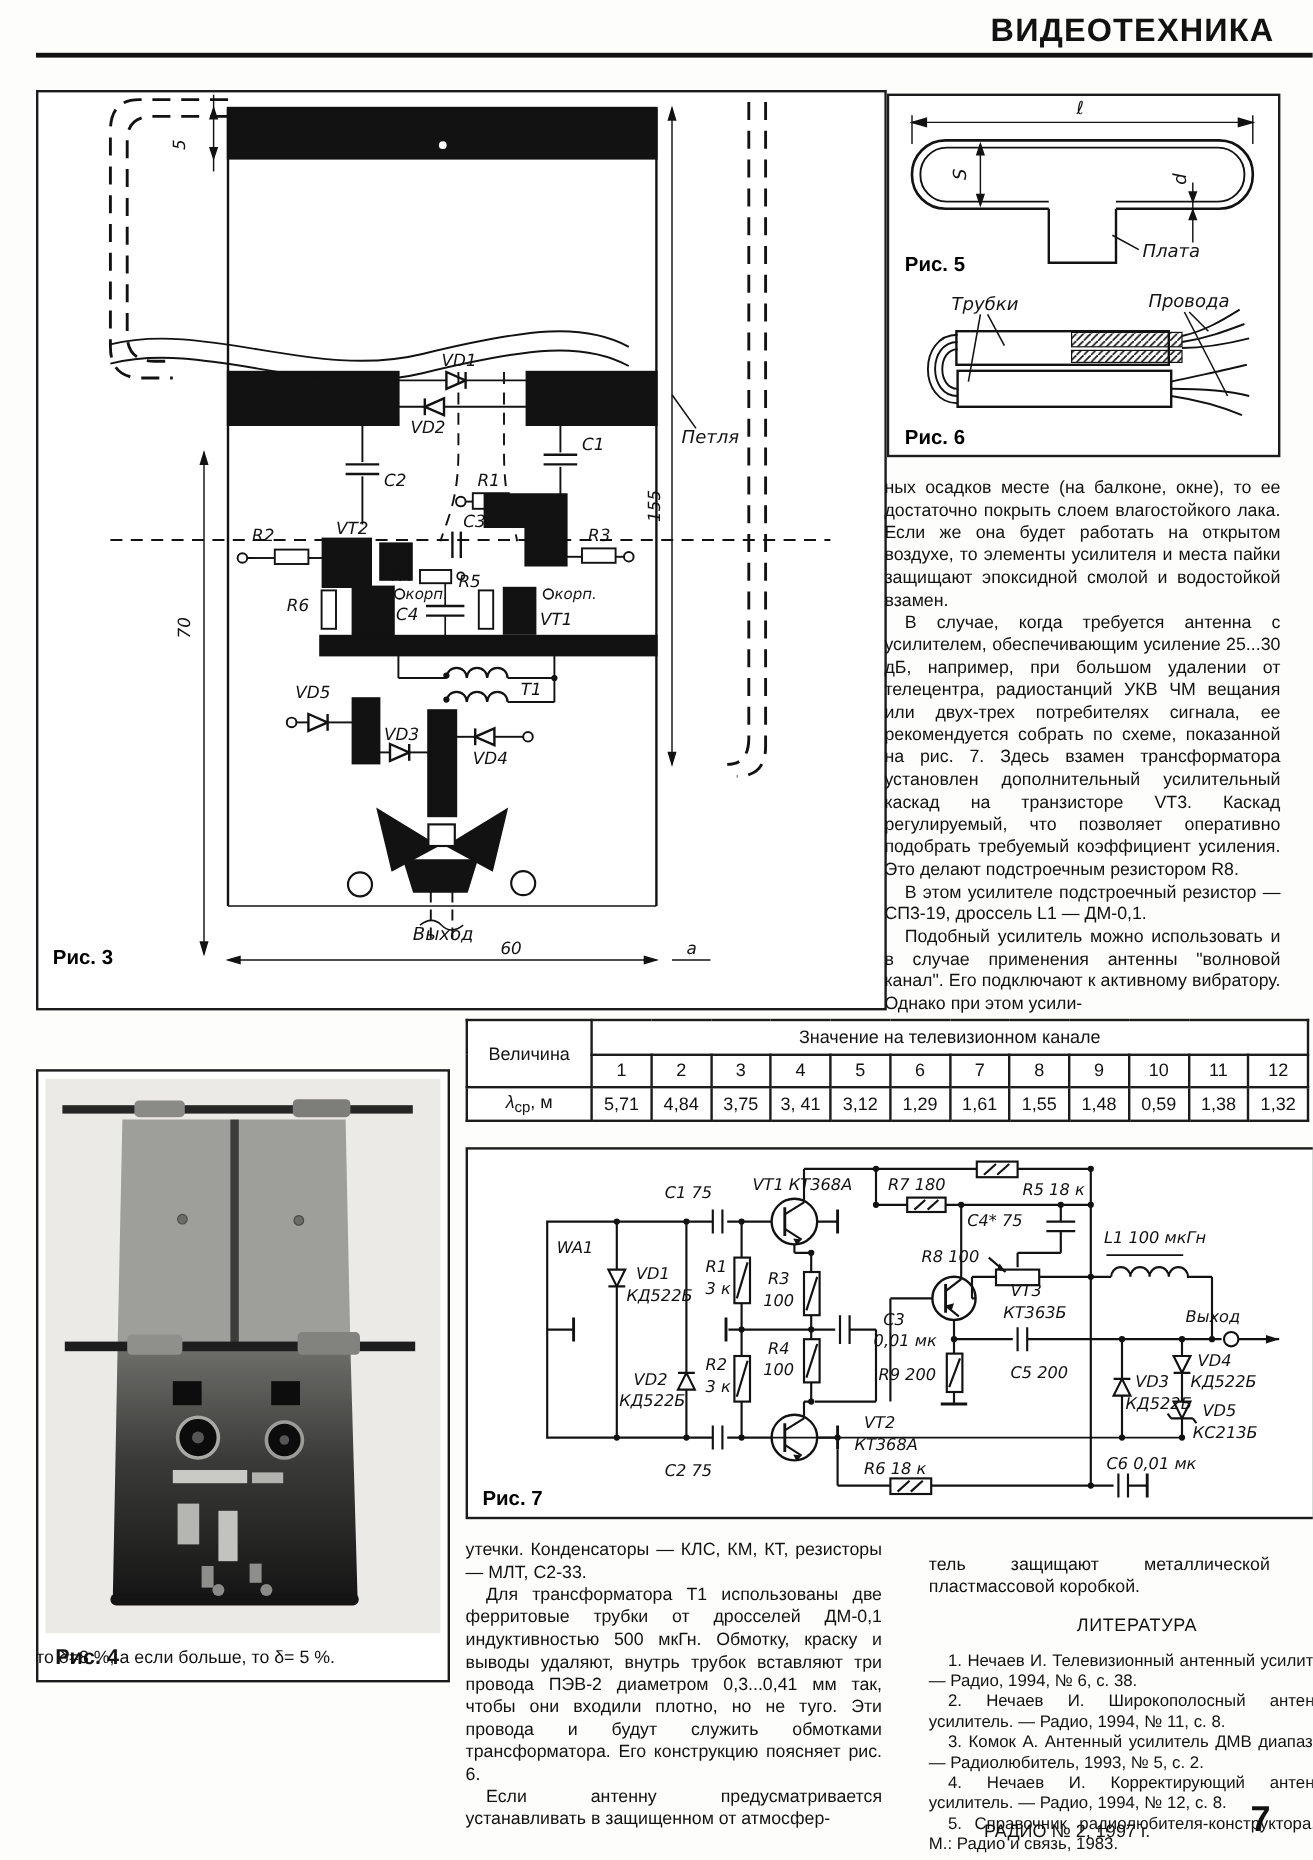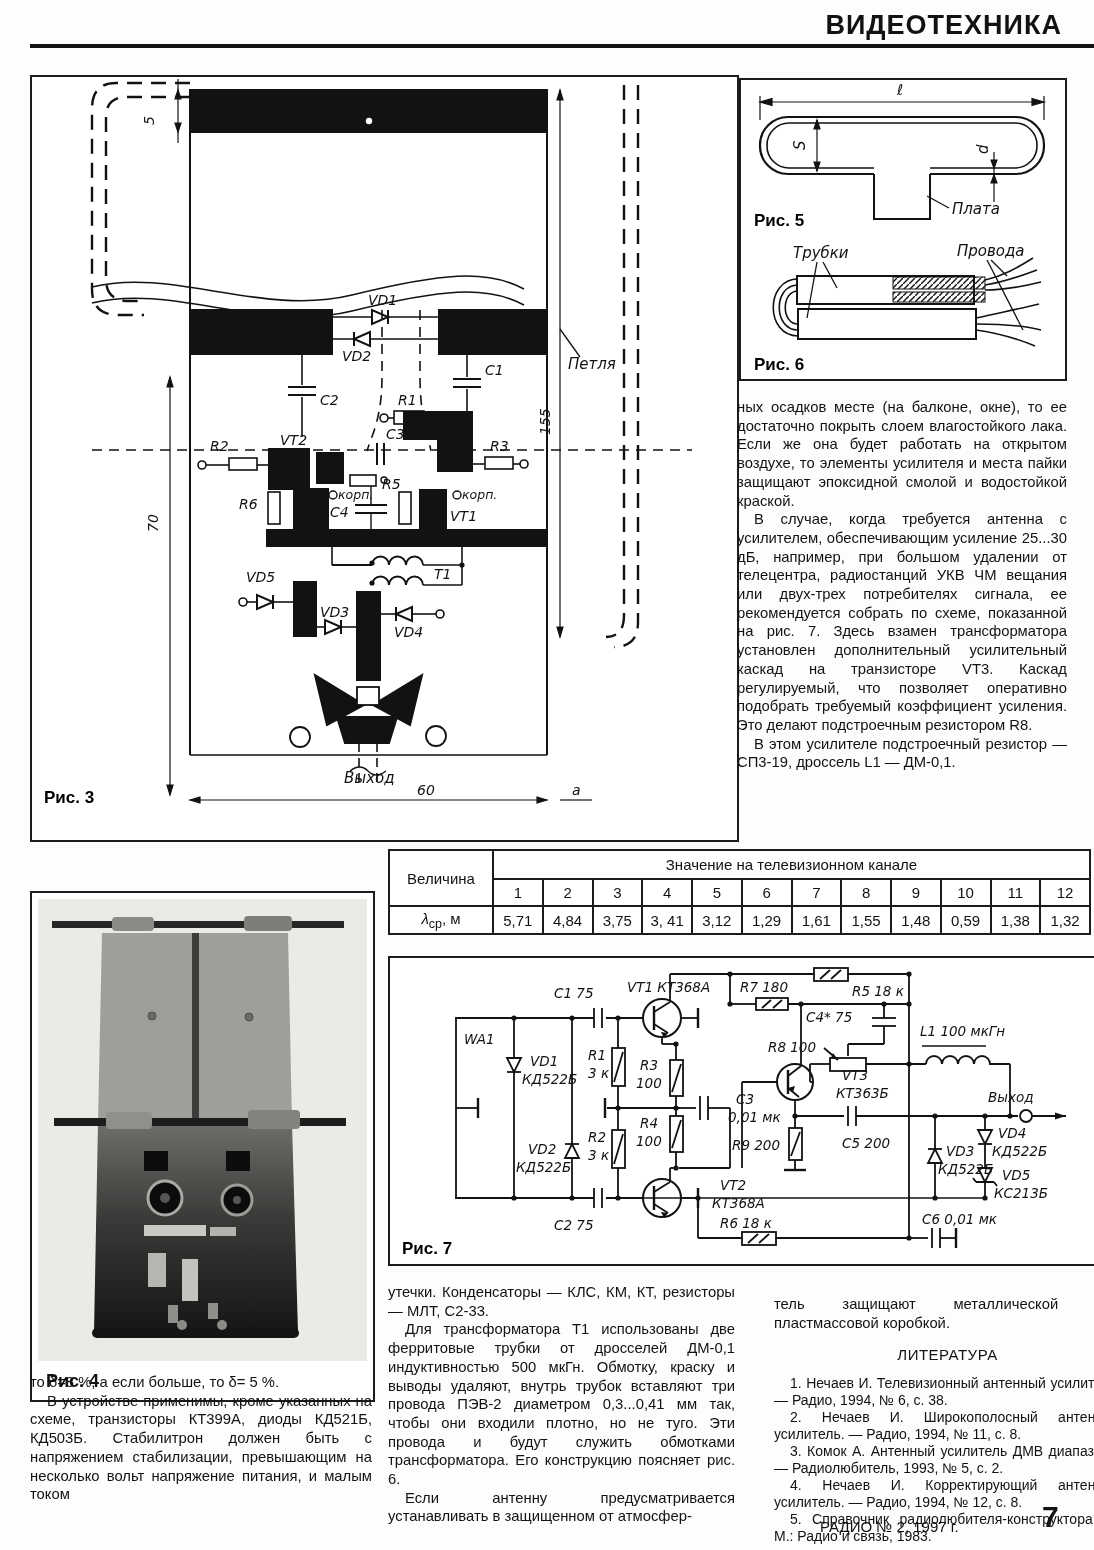--- a/index.html
+++ b/index.html
@@ -292,23 +292,24 @@
     <text x="211" y="134">Плата</text>
     <text x="52" y="178">Трубки</text>
     <text x="216" y="176">Провода</text>
   </g>
   <text x="13" y="146" class="figcap" font-family="Liberation Sans, sans-serif">Рис. 5</text>
   <text x="13" y="290" class="figcap" font-family="Liberation Sans, sans-serif">Рис. 6</text>
 </svg>
 </div>
 
 <div class="abs bodytext" style="left:737px;top:398px;width:330px;">
-  <p>ных осадков месте (на балконе, окне), то ее достаточно покрыть слоем влагостойкого лака. Если же она будет работать на открытом воздухе, то элементы усилителя и места пайки защищают эпоксидной смолой и водостойкой краской.</p>
+  <p>ных осадков месте (на балконе, окне), то ее достаточно покрыть слоем влагостойкого лака. Если же она будет работать на открытом воздухе, то элементы усилителя и места пайки защищают эпоксидной смолой и водостойкой взамен.</p>
   <p class="ind">В случае, когда требуется антенна с усилителем, обеспечивающим усиление 25...30 дБ, например, при большом удалении от телецентра, радиостанций УКВ ЧМ вещания или двух-трех потребителях сигнала, ее рекомендуется собрать по схеме, показанной на рис. 7. Здесь взамен трансформатора установлен дополнительный усилительный каскад на транзисторе VT3. Каскад регулируемый, что позволяет оперативно подобрать требуемый коэффициент усиления. Это делают подстроечным резистором R8.</p>
   <p class="ind">В этом усилителе подстроечный резистор — СП3-19, дроссель L1 — ДМ-0,1.</p>
+  <p class="ind">Подобный усилитель можно использовать и в случае применения антенны "волновой канал". Его подключают к активному вибратору. Однако при этом усили-</p>
 </div>
 
 <div class="abs" style="left:388px;top:849px;">
 <table class="ch">
   <colgroup>
         <col style="width:104px">
         <col span="12">
       </colgroup>
   <tbody>
         <tr style="height:29px">
@@ -616,21 +617,20 @@
   <rect x="136" y="412" width="10" height="18" fill="#8e8e8a"></rect>
   <rect x="176" y="410" width="10" height="16" fill="#8e8e8a"></rect>
   <circle cx="150" cy="432" r="5" fill="#8a8a86"></circle>
   <circle cx="190" cy="432" r="5" fill="#8a8a86"></circle>
 </svg>
 <div class="abs figcap" style="left:14px;bottom:8px;font-size:18px;">Рис. 4</div>
 </div>
 
 <div class="abs bodytext" style="left:30px;top:1373px;width:342px;">
   <p>то δ=8 %, а если больше, то δ= 5 %.</p>
-  <p class="ind">В устройстве применимы, кроме указанных на схеме, транзисторы КТ399А, диоды КД521Б, КД503Б. Стабилитрон должен быть с напряжением стабилизации, превышающим на несколько вольт напряжение питания, и малым током</p>
 </div>
 
 <div class="abs bodytext" style="left:388px;top:1283px;width:347px;">
   <p>утечки. Конденсаторы — КЛС, КМ, КТ, резисторы — МЛТ, С2-33.</p>
   <p class="ind">Для трансформатора Т1 использованы две ферритовые трубки от дросселей ДМ-0,1 индуктивностью 500 мкГн. Обмотку, краску и выводы удаляют, внутрь трубок вставляют три провода ПЭВ-2 диаметром 0,3...0,41 мм так, чтобы они входили плотно, но не туго. Эти провода и будут служить обмотками трансформатора. Его конструкцию поясняет рис. 6.</p>
   <p class="ind">Если антенну предусматривается устанавливать в защищенном от  атмосфер-</p>
 </div>
 
 <div class="abs bodytext" style="left:774px;top:1283px;width:347px;margin-top:12px;">
   <p>тель защищают металлической или пластмассовой коробкой.</p>

